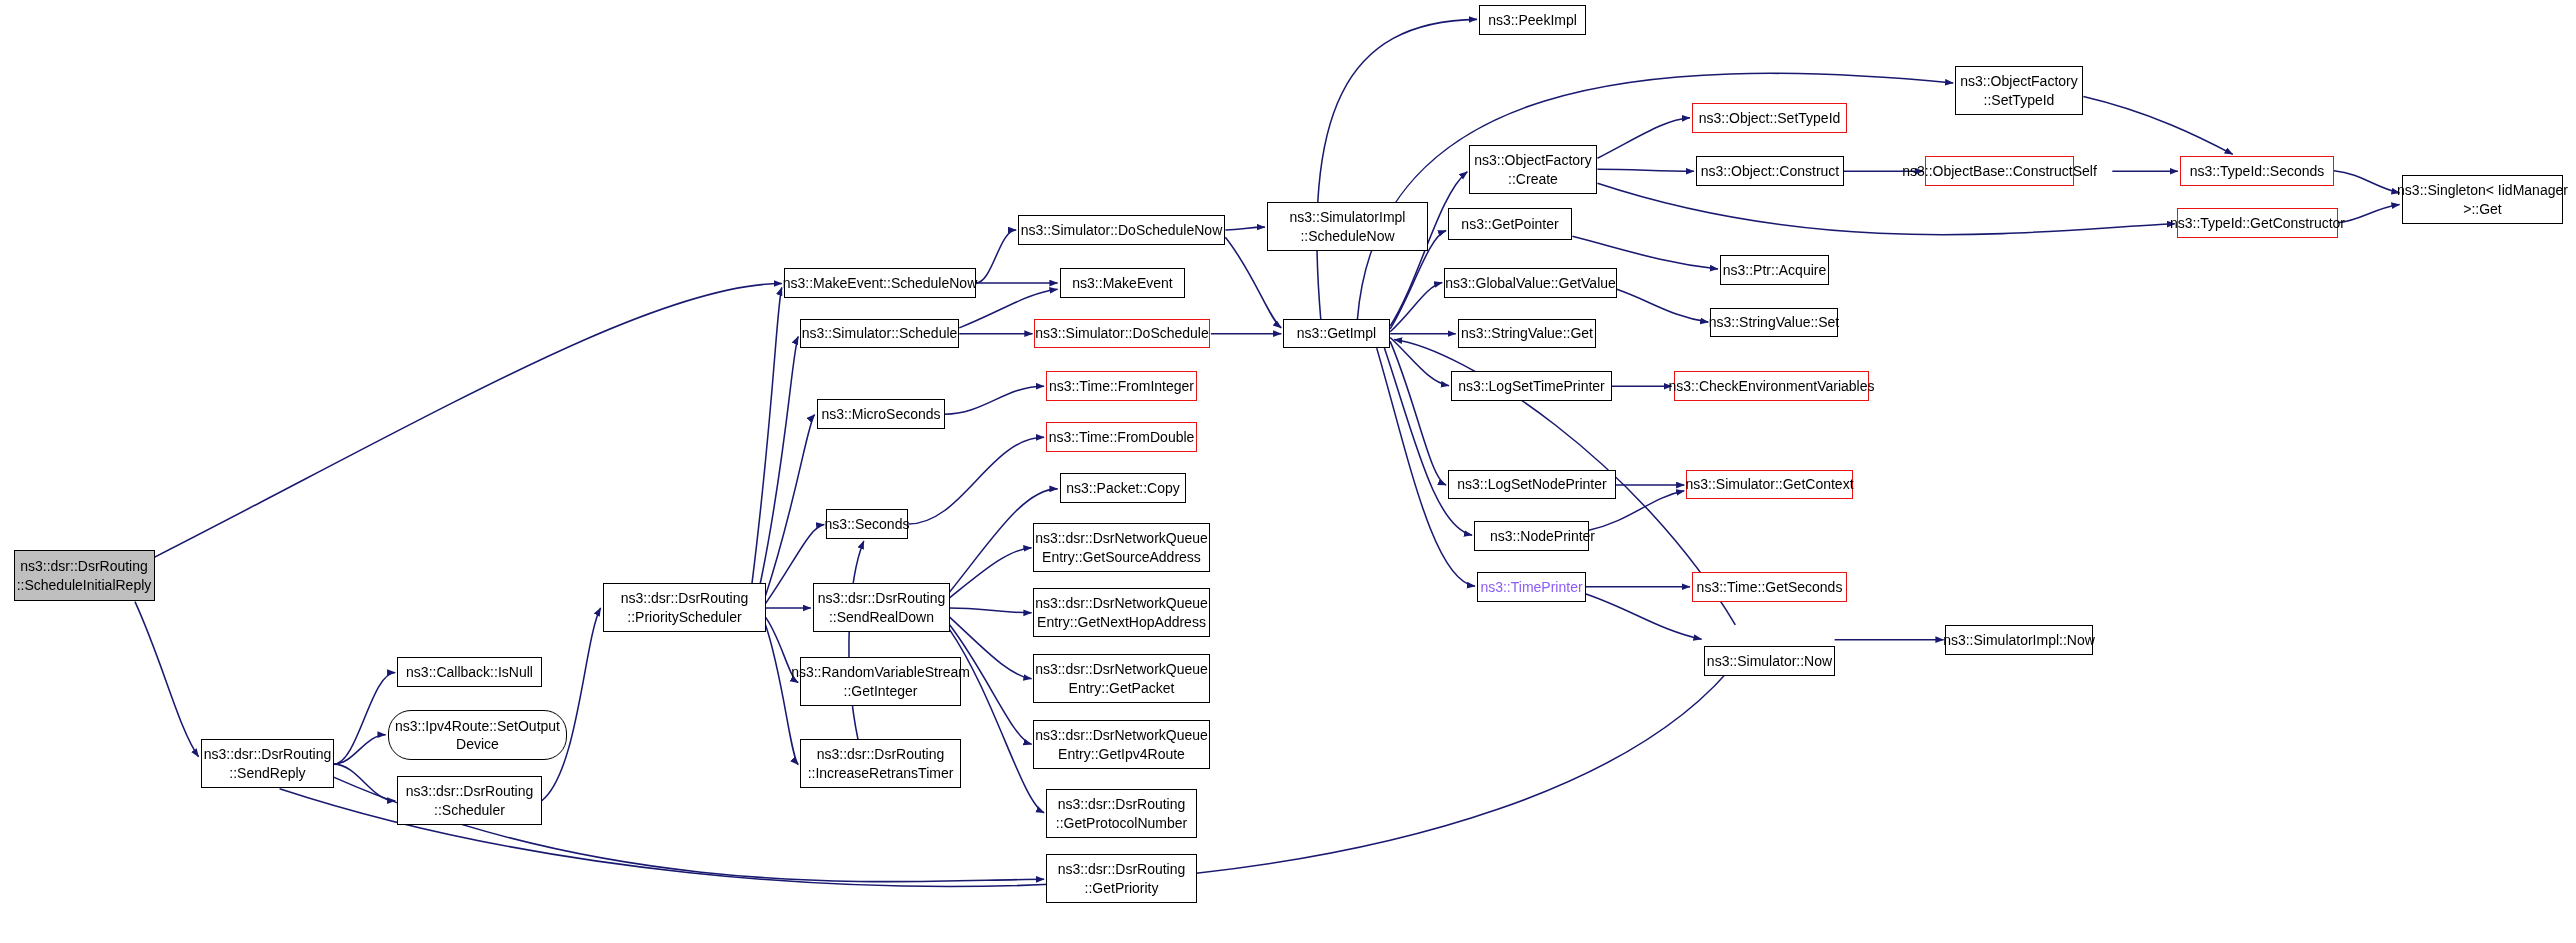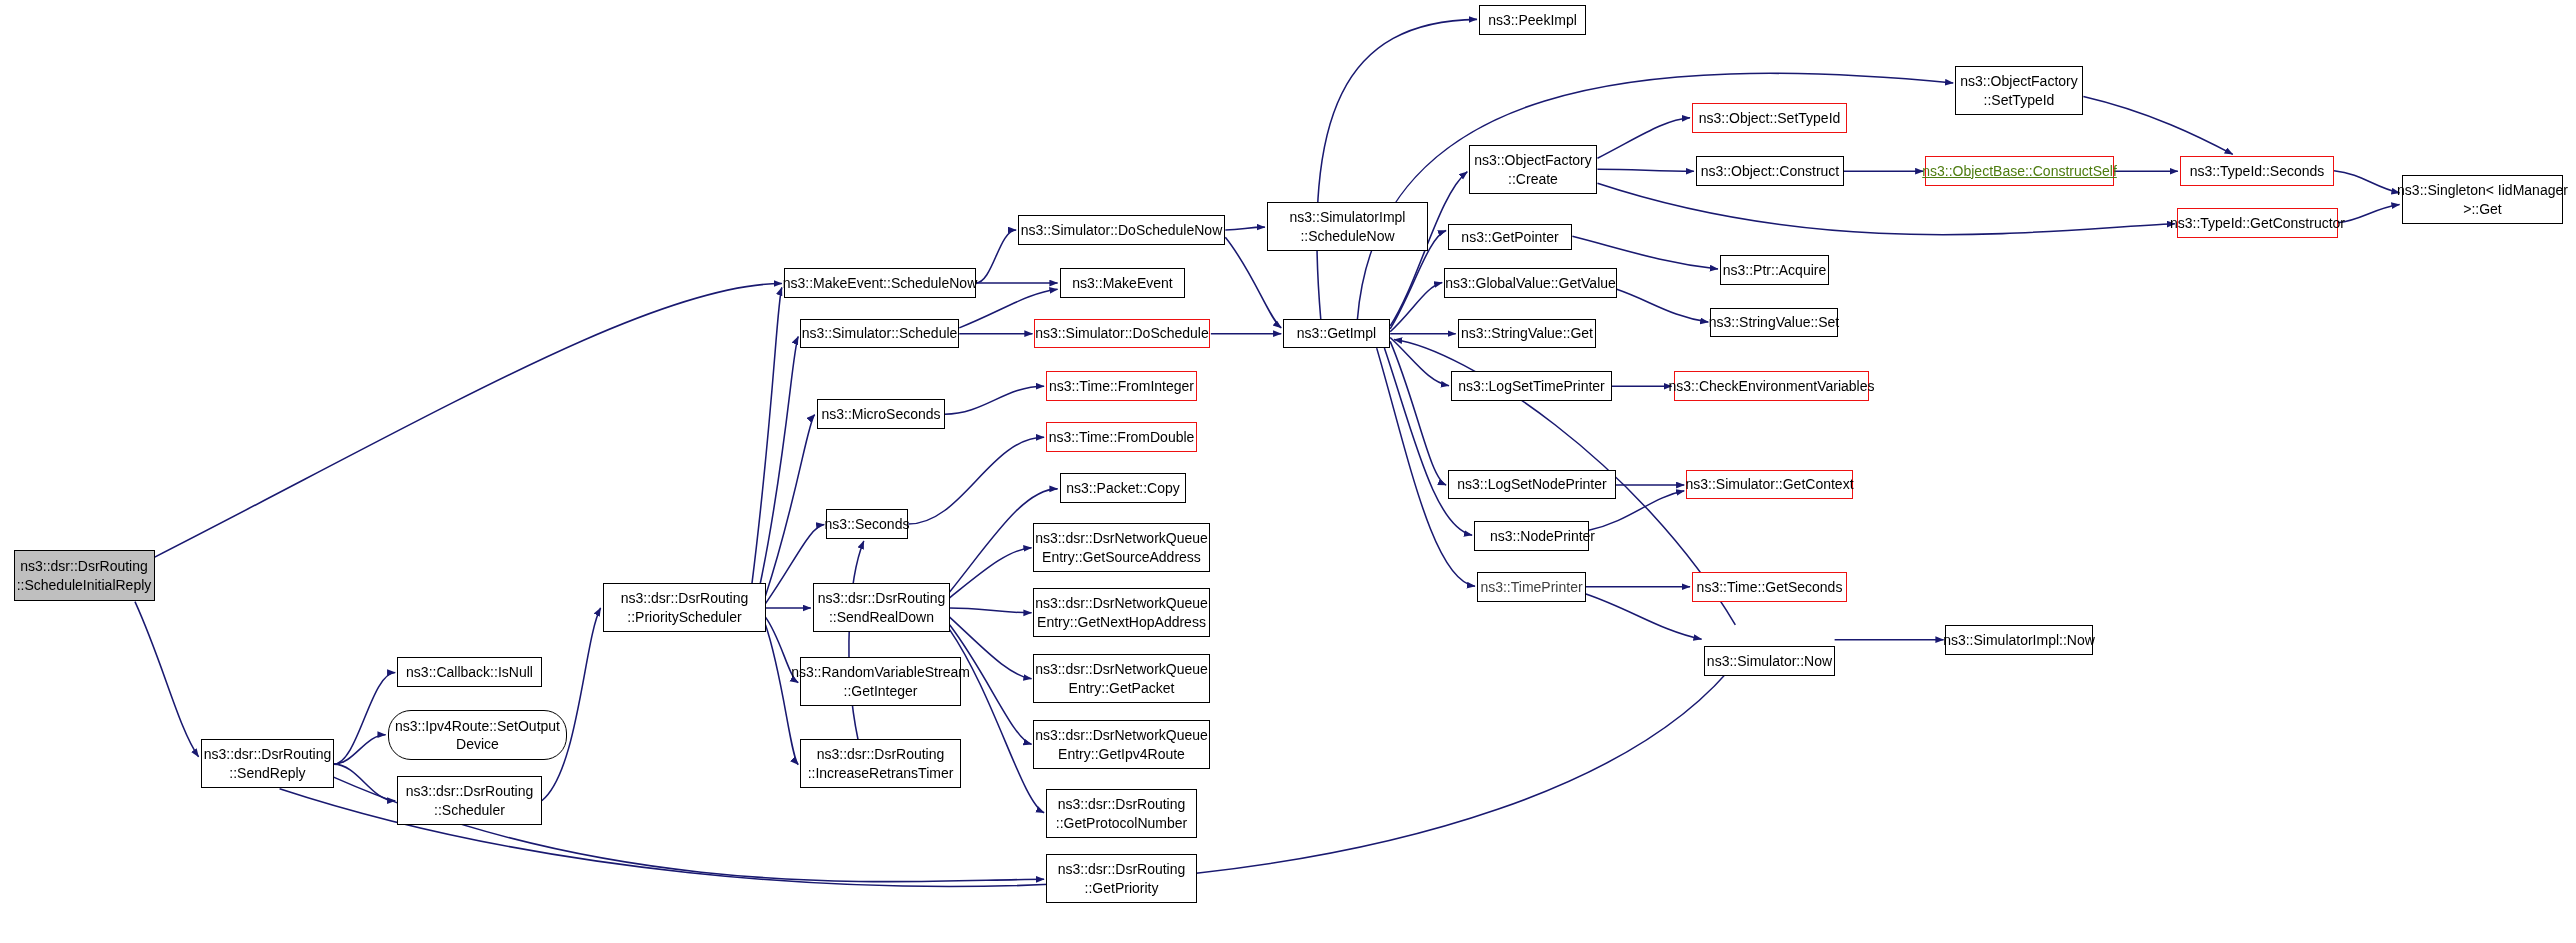--- a/index.html
+++ b/index.html
@@ -138,38 +138,38 @@
       <div class="node" style="left: 1046px; top: 789px; width: 151px; height: 49px; border-color: rgb(0, 0, 0); background: rgb(255, 255, 255); color: rgb(0, 0, 0);">ns3::dsr::DsrRouting
 ::GetProtocolNumber</div>
       <div class="node" style="left: 1046px; top: 854px; width: 151px; height: 49px; border-color: rgb(0, 0, 0); background: rgb(255, 255, 255); color: rgb(0, 0, 0);">ns3::dsr::DsrRouting
 ::GetPriority</div>
       <div class="node" style="left: 1267px; top: 202px; width: 161px; height: 49px; border-color: rgb(0, 0, 0); background: rgb(255, 255, 255); color: rgb(0, 0, 0);">ns3::SimulatorImpl
 ::ScheduleNow</div>
       <div class="node" style="left: 1283px; top: 319px; width: 107px; height: 29px; border-color: rgb(0, 0, 0); background: rgb(255, 255, 255); color: rgb(0, 0, 0);">ns3::GetImpl</div>
       <div class="node" style="left: 1479px; top: 4.8px; width: 107px; height: 30px; border-color: rgb(0, 0, 0); background: rgb(255, 255, 255); color: rgb(0, 0, 0);">ns3::PeekImpl</div>
       <div class="node" style="left: 1469px; top: 145px; width: 128px; height: 49px; border-color: rgb(0, 0, 0); background: rgb(255, 255, 255); color: rgb(0, 0, 0);">ns3::ObjectFactory
 ::Create</div>
-      <div class="node" style="left: 1448px; top: 224px; width: 124px; height: 26px; border-color: rgb(0, 0, 0); background: rgb(255, 255, 255); color: rgb(0, 0, 0);">ns3::GetPointer</div>
+      <div class="node" style="left: 1448px; top: 208px; width: 124px; height: 32px; border-color: rgb(0, 0, 0); background: rgb(255, 255, 255); color: rgb(0, 0, 0);">ns3::GetPointer</div>
       <div class="node" style="left: 1444px; top: 268px; width: 173px; height: 30px; border-color: rgb(0, 0, 0); background: rgb(255, 255, 255); color: rgb(0, 0, 0);">ns3::GlobalValue::GetValue</div>
       <div class="node" style="left: 1458px; top: 319px; width: 138px; height: 29px; border-color: rgb(0, 0, 0); background: rgb(255, 255, 255); color: rgb(0, 0, 0);">ns3::StringValue::Get</div>
       <div class="node" style="left: 1451px; top: 371px; width: 161px; height: 30px; border-color: rgb(0, 0, 0); background: rgb(255, 255, 255); color: rgb(0, 0, 0);">ns3::LogSetTimePrinter</div>
       <div class="node" style="left: 1448px; top: 470px; width: 168px; height: 29px; border-color: rgb(0, 0, 0); background: rgb(255, 255, 255); color: rgb(0, 0, 0);">ns3::LogSetNodePrinter</div>
       <div class="node" style="left: 1474px; top: 521px; width: 115px; height: 30px; border-color: rgb(0, 0, 0); background: rgb(255, 255, 255); color: rgb(0, 0, 0); padding-left: 22px;">ns3::NodePrinter</div>
-      <div class="node" style="left: 1477px; top: 572px; width: 109px; height: 30px; border-color: rgb(0, 0, 0); background: rgb(255, 255, 255); color: #404040;">ns3::TimePrinter</div>
+      <div class="node" style="left: 1477px; top: 572px; width: 109px; height: 30px; border-color: rgb(0, 0, 0); background: rgb(255, 255, 255); color: #8b5cf6;">ns3::TimePrinter</div>
       <div class="node" style="left: 1692px; top: 103px; width: 155px; height: 30px; border-color: rgb(238, 17, 17); background: rgb(255, 255, 255); color: rgb(0, 0, 0);">ns3::Object::SetTypeId</div>
       <div class="node" style="left: 1696px; top: 156px; width: 148px; height: 30px; border-color: rgb(0, 0, 0); background: rgb(255, 255, 255); color: rgb(0, 0, 0);">ns3::Object::Construct</div>
       <div class="node" style="left: 1720px; top: 255px; width: 109px; height: 30px; border-color: rgb(0, 0, 0); background: rgb(255, 255, 255); color: rgb(0, 0, 0);">ns3::Ptr::Acquire</div>
       <div class="node" style="left: 1710px; top: 308px; width: 128px; height: 29px; border-color: rgb(0, 0, 0); background: rgb(255, 255, 255); color: rgb(0, 0, 0);">ns3::StringValue::Set</div>
       <div class="node" style="left: 1674px; top: 371px; width: 195px; height: 30px; border-color: rgb(238, 17, 17); background: rgb(255, 255, 255); color: rgb(0, 0, 0);">ns3::CheckEnvironmentVariables</div>
       <div class="node" style="left: 1686px; top: 470px; width: 167px; height: 29px; border-color: rgb(238, 17, 17); background: rgb(255, 255, 255); color: rgb(0, 0, 0);">ns3::Simulator::GetContext</div>
       <div class="node" style="left: 1692px; top: 572px; width: 155px; height: 30px; border-color: rgb(238, 17, 17); background: rgb(255, 255, 255); color: rgb(0, 0, 0);">ns3::Time::GetSeconds</div>
       <div class="node" style="left: 1704px; top: 646px; width: 131px; height: 30px; border-color: rgb(0, 0, 0); background: rgb(255, 255, 255); color: rgb(0, 0, 0);">ns3::Simulator::Now</div>
       <div class="node" style="left: 1955px; top: 66px; width: 128px; height: 49px; border-color: rgb(0, 0, 0); background: rgb(255, 255, 255); color: rgb(0, 0, 0);">ns3::ObjectFactory
 ::SetTypeId</div>
-      <div class="node" style="left: 1925px; top: 156px; width: 189px; height: 30px; border-color: rgb(238, 17, 17); background: rgb(255, 255, 255); color: #4d7c0f; text-decoration: underline;">ns3::ObjectBase::ConstructSelf</div>
+      <div class="node" style="left: 1925px; top: 156px; width: 149px; height: 30px; border-color: rgb(238, 17, 17); background: rgb(255, 255, 255); color: #000000;">ns3::ObjectBase::ConstructSelf</div>
       <div class="node" style="left: 2180px; top: 156px; width: 154px; height: 30px; border-color: rgb(238, 17, 17); background: rgb(255, 255, 255); color: rgb(0, 0, 0);">ns3::TypeId::Seconds</div>
       <div class="node" style="left: 2177px; top: 208px; width: 161px; height: 30px; border-color: rgb(238, 17, 17); background: rgb(255, 255, 255); color: rgb(0, 0, 0);">ns3::TypeId::GetConstructor</div>
       <div class="node" style="left: 2402px; top: 175px; width: 161px; height: 49px; border-color: rgb(0, 0, 0); background: rgb(255, 255, 255); color: rgb(0, 0, 0);">ns3::Singleton&lt; IidManager
 &gt;::Get</div>
       <div class="node" style="left: 1945px; top: 625px; width: 148px; height: 30px; border-color: rgb(0, 0, 0); background: rgb(255, 255, 255); color: rgb(0, 0, 0);">ns3::SimulatorImpl::Now</div>
     </div>
 </div>
 
 
 </body></html>

